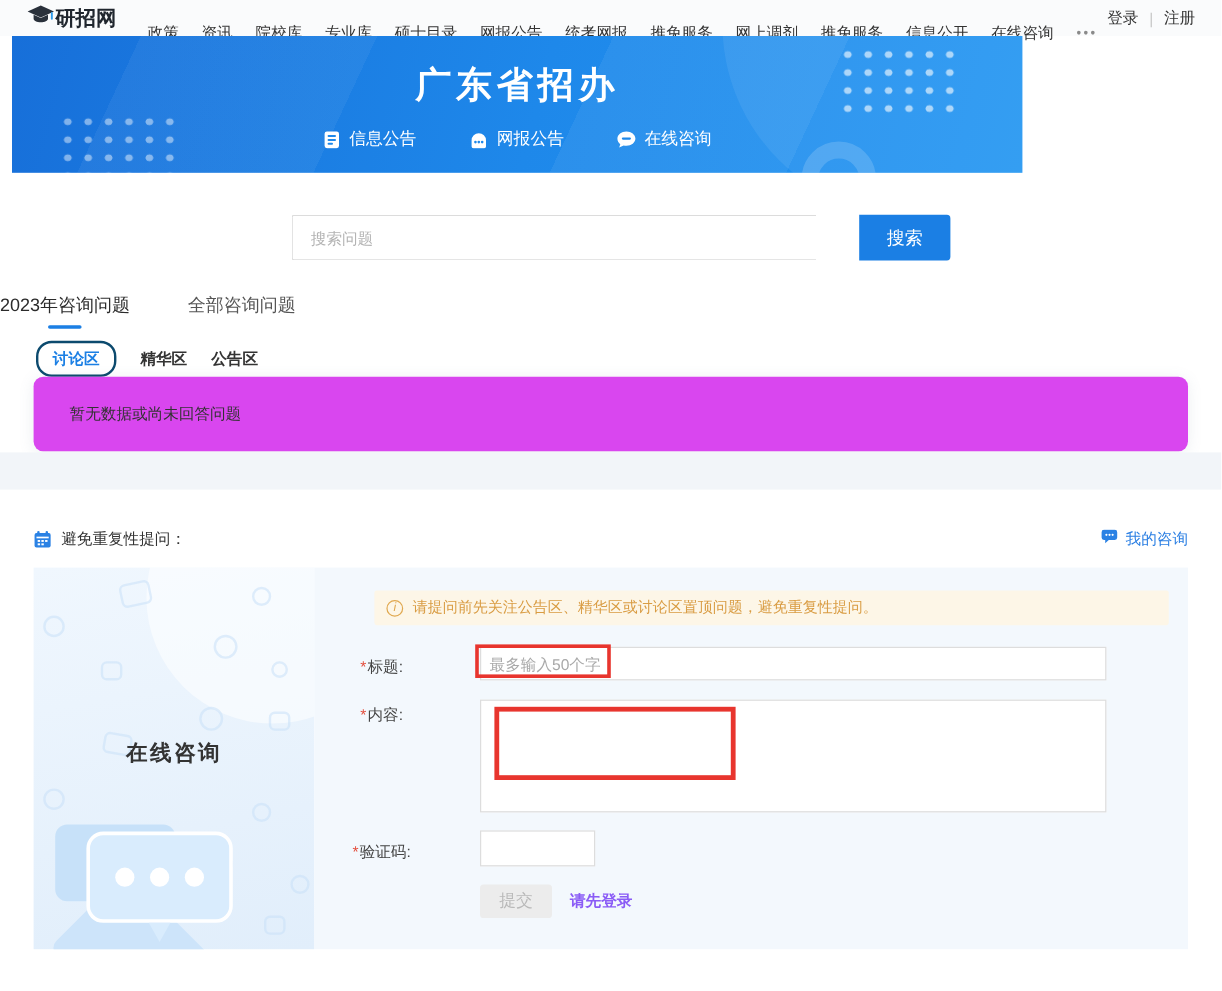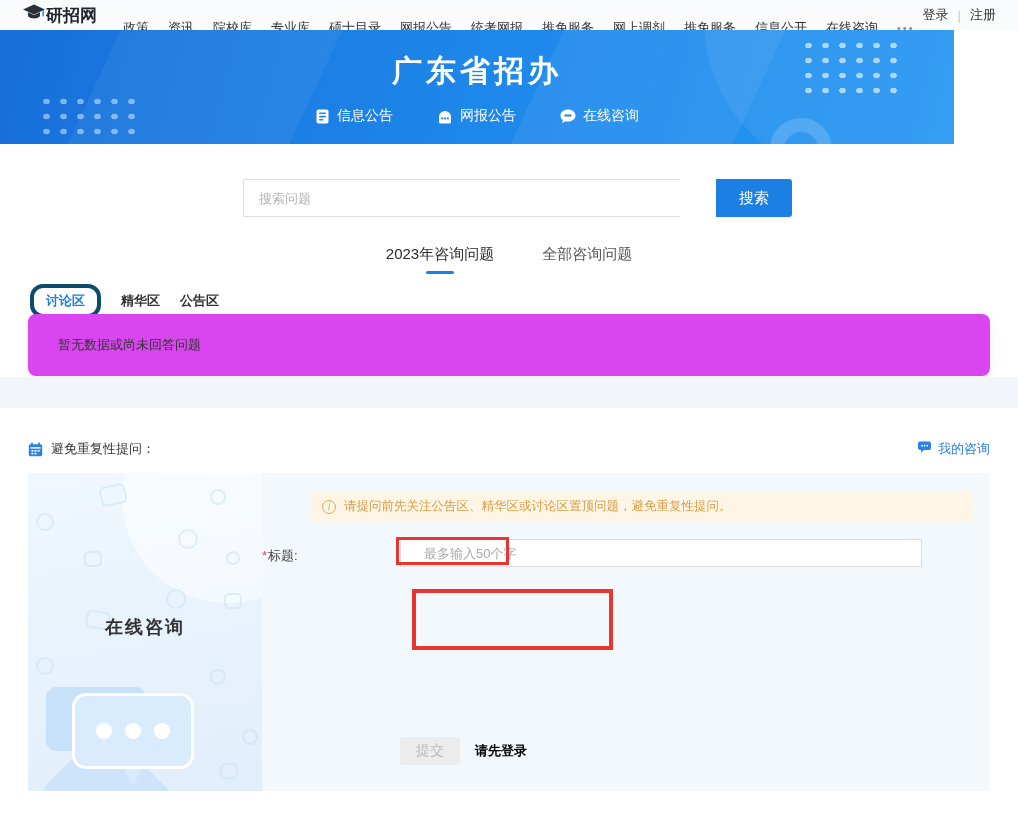--- a/index.html
+++ b/index.html
@@ -13,21 +13,21 @@
             display:flex; align-items:center; padding:0 22px; }
   .logo { display:flex; align-items:center; gap:0; font-size:17px; font-weight:bold; color:#20262e; cursor:pointer; }
   .nav-items { display:flex; align-items:center; gap:19px; margin-left:26px; font-size:13px; color:#333;margin-top:25px; }
   .nav-items a { cursor:pointer; white-space:nowrap; }
   .nav-more { color:#8a8a8a; letter-spacing:2px; font-size:11px; }
   .auth { margin-left:auto; display:flex; align-items:center; gap:9px; font-size:13px; color:#333; }
   .auth .divider { color:#c8c8c8; }
   .auth a { cursor:pointer; }
 
   
-  .banner { position:absolute; top:30px; left:0; width:954px; height:114px; color:#fff; overflow:hidden;
+  .banner { position:absolute; top:30px; left:10px; width:842px; height:114px; color:#fff; overflow:hidden;
             background:linear-gradient(105deg,#176fd9 0%,#1e88ea 52%,#2597f2 100%); }
   .banner::before { content:""; position:absolute; inset:0;
       background:
         linear-gradient(115deg, rgba(255,255,255,0) 12%, rgba(255,255,255,0.05) 12%, rgba(255,255,255,0.05) 34%, rgba(255,255,255,0) 34%),
         linear-gradient(115deg, rgba(255,255,255,0) 56%, rgba(255,255,255,0.06) 56%, rgba(255,255,255,0.06) 78%, rgba(255,255,255,0) 78%); }
   .big-circle { position:absolute; right:-70px; top:-170px; width:320px; height:320px; border-radius:50%;
                 background:rgba(255,255,255,0.07); }
   .dots { position:absolute; width:100px; height:60px;
           background-image:radial-gradient(rgba(255,255,255,0.45) 3px, transparent 3.5px);
           background-size:17px 15px; }
@@ -46,32 +46,32 @@
   
   .search-row { position:absolute; top:179px; left:243px; display:flex; }
   .search-input { width:437px; height:38px; border:1px solid #dcdcdc; border-right:none; background:#fff;
                   padding:0 15px; font-size:13px; color:#333; outline:none; border-radius:2px 0 0 2px;
                   font-family:inherit; }
   .search-input::placeholder { color:#b3b3b3; }
   .search-button { width:76px; height:38px; background:#1b7fe4; color:#fff; font-size:15px; border:none;
                    border-radius:0 3px 3px 0; cursor:pointer; font-family:inherit;margin-left:36px; }
 
   
-  .tabs { position:absolute; top:245px; left:0; width:100%; display:flex; justify-content:center;
+  .tabs { position:absolute; top:245px; left:0; width:100%; display:flex; 
           gap:48px; font-size:15px; color:#555; }
   .tab { position:relative; padding-bottom:10px; cursor:pointer; }
   .tab.active { color:#2b2b2b; }
   .tab.active::after { content:""; position:absolute; bottom:0; left:50%; transform:translateX(-50%);
           width:28px; height:3px; background:#1b7fe4; border-radius:2px; }
 
   
   .subtabs { position:absolute; top:284px; left:30px; display:flex; align-items:center; gap:20px;
              font-size:13px; color:#333; font-weight:bold; }
   .subtab { cursor:pointer; }
-  .subtab.pill { border:4px solid #0c4a6e; color:#1b7fe4; border-radius:13px; padding:4px 12px; }
+  .subtab.pill { border:2px solid #0c4a6e; color:#1b7fe4; border-radius:13px; padding:4px 12px; }
 
   
   .empty-card { position:absolute; top:314px; left:28px; width:962px; height:62px; background:#d946ef;
                 border-radius:8px; box-shadow:0 2px 12px rgba(100,120,150,0.12);
                 display:flex; align-items:center; padding-left:30px; font-size:13px; color:#333; }
   .grey-band { position:absolute; top:377px; left:0; width:1018px; height:31px; background:#f2f5f9; }
 
   
   .consult-meta { position:absolute; top:440px; left:28px; width:962px; display:flex; align-items:center;
                   font-size:13px; color:#333; }
@@ -101,36 +101,36 @@
   .box-3d { position:absolute; left:26px; bottom:-58px; width:130px; height:90px; background:#cde4fa;
             transform:rotate(45deg); border-radius:8px; }
 
   .form-area { position:relative; flex:1; height:318px; background:#f3f8fd; }
   .notice { position:absolute; top:19px; left:50px; width:662px; background:#fdf6e7; border-radius:2px;
             padding:6px 10px; display:flex; align-items:center; gap:8px; font-size:12.5px; color:#d99c43; }
   .info-icon { flex:0 0 14px; width:14px; height:14px; border:1px solid #e0a84f; border-radius:50%;
                color:#e0a84f; font-size:10px; font-style:italic; display:flex; align-items:center;
                justify-content:center; line-height:1; }
   .frow { position:absolute; left:0; display:flex; font-size:13px; color:#444; }
-  .flabel { flex:0 0 138px; text-align:left; padding-right:26px; }
+  .flabel { flex:0 0 138px; text-align:center; padding-right:26px; }
   .req { color:#e34d3c; margin-right:1px; }
   .row-title { top:66px; } .row-title .flabel { padding-top:8px; }
   .title-input { width:522px; height:28px; border:1px solid #ddd; background:#fff; font-size:13px;
-                 padding:0 23px; outline:none; font-family:inherit; color:#a21caf; }
+                 padding:0 7px; outline:none; font-family:inherit; color:#a21caf; }
   .title-input::placeholder { color:#a9a9a9; }
   .row-content { top:110px; } .row-content .flabel { padding-top:4px; }
   .content-textarea { width:522px; height:94px; border:1px solid #ddd; background:#fff; resize:none;
                       outline:none; font-family:inherit; font-size:13px; padding:6px 9px; color:#333; }
   .row-captcha { top:219px; } .row-captcha .flabel { padding-top:9px; }
   .captcha-input { width:96px; height:30px; border:1px solid #ddd; background:#fff; outline:none;
                    font-family:inherit; font-size:13px; padding:0 8px; color:#333; }
   .row-actions { top:264px; }
   .submit-btn { width:60px; height:28px; background:#ececec; color:#b9b9b9; border:none; border-radius:3px;
                 font-size:14px; font-family:inherit; cursor:not-allowed; }
-  .login-first { margin-left:15px; line-height:28px; color:#000000; font-weight:bold; font-size:13px;
+  .login-first { margin-left:15px; line-height:28px; color:#8b5cf6; font-weight:bold; font-size:13px;
                  cursor:pointer; }
   .red-box { position:absolute; border:3px solid #e8352e; z-index:3; pointer-events:none; }
   .red-box-title   { left:134px; top:64px;  width:113px; height:28px; }
   .red-box-content { left:150px; top:116px; width:201px; height:61px; border-width:4px; }
 </style>
 </head>
 <body>
 
 <div class="page">
 
@@ -291,21 +291,33 @@
         <span>请提问前先关注公告区、精华区或讨论区置顶问题，避免重复性提问。</span>
       </div>
 
       <div class="frow row-title">
         <div class="flabel">
           <span class="req">*</span><span>标题:</span>
         </div>
         <input class="title-input" type="text" placeholder="最多输入50个字" style="">
       </div>
 
-
+      <div class="frow row-content">
+        <div class="flabel">
+          <span class="req">*</span><span>内容:</span>
+        </div>
+        <textarea class="content-textarea" style=""></textarea>
+      </div>
+
+      <div class="frow row-captcha">
+        <div class="flabel">
+          <span class="req">*</span><span>验证码:</span>
+        </div>
+        <input class="captcha-input" type="text" style="">
+      </div>
 
       <div class="frow row-actions">
         <div class="flabel"></div>
         <button class="submit-btn" disabled="">提交</button>
         <a class="login-first">请先登录</a>
       </div>
 
       <div class="red-box red-box-title"></div>
       <div class="red-box red-box-content"></div>
     </div>

